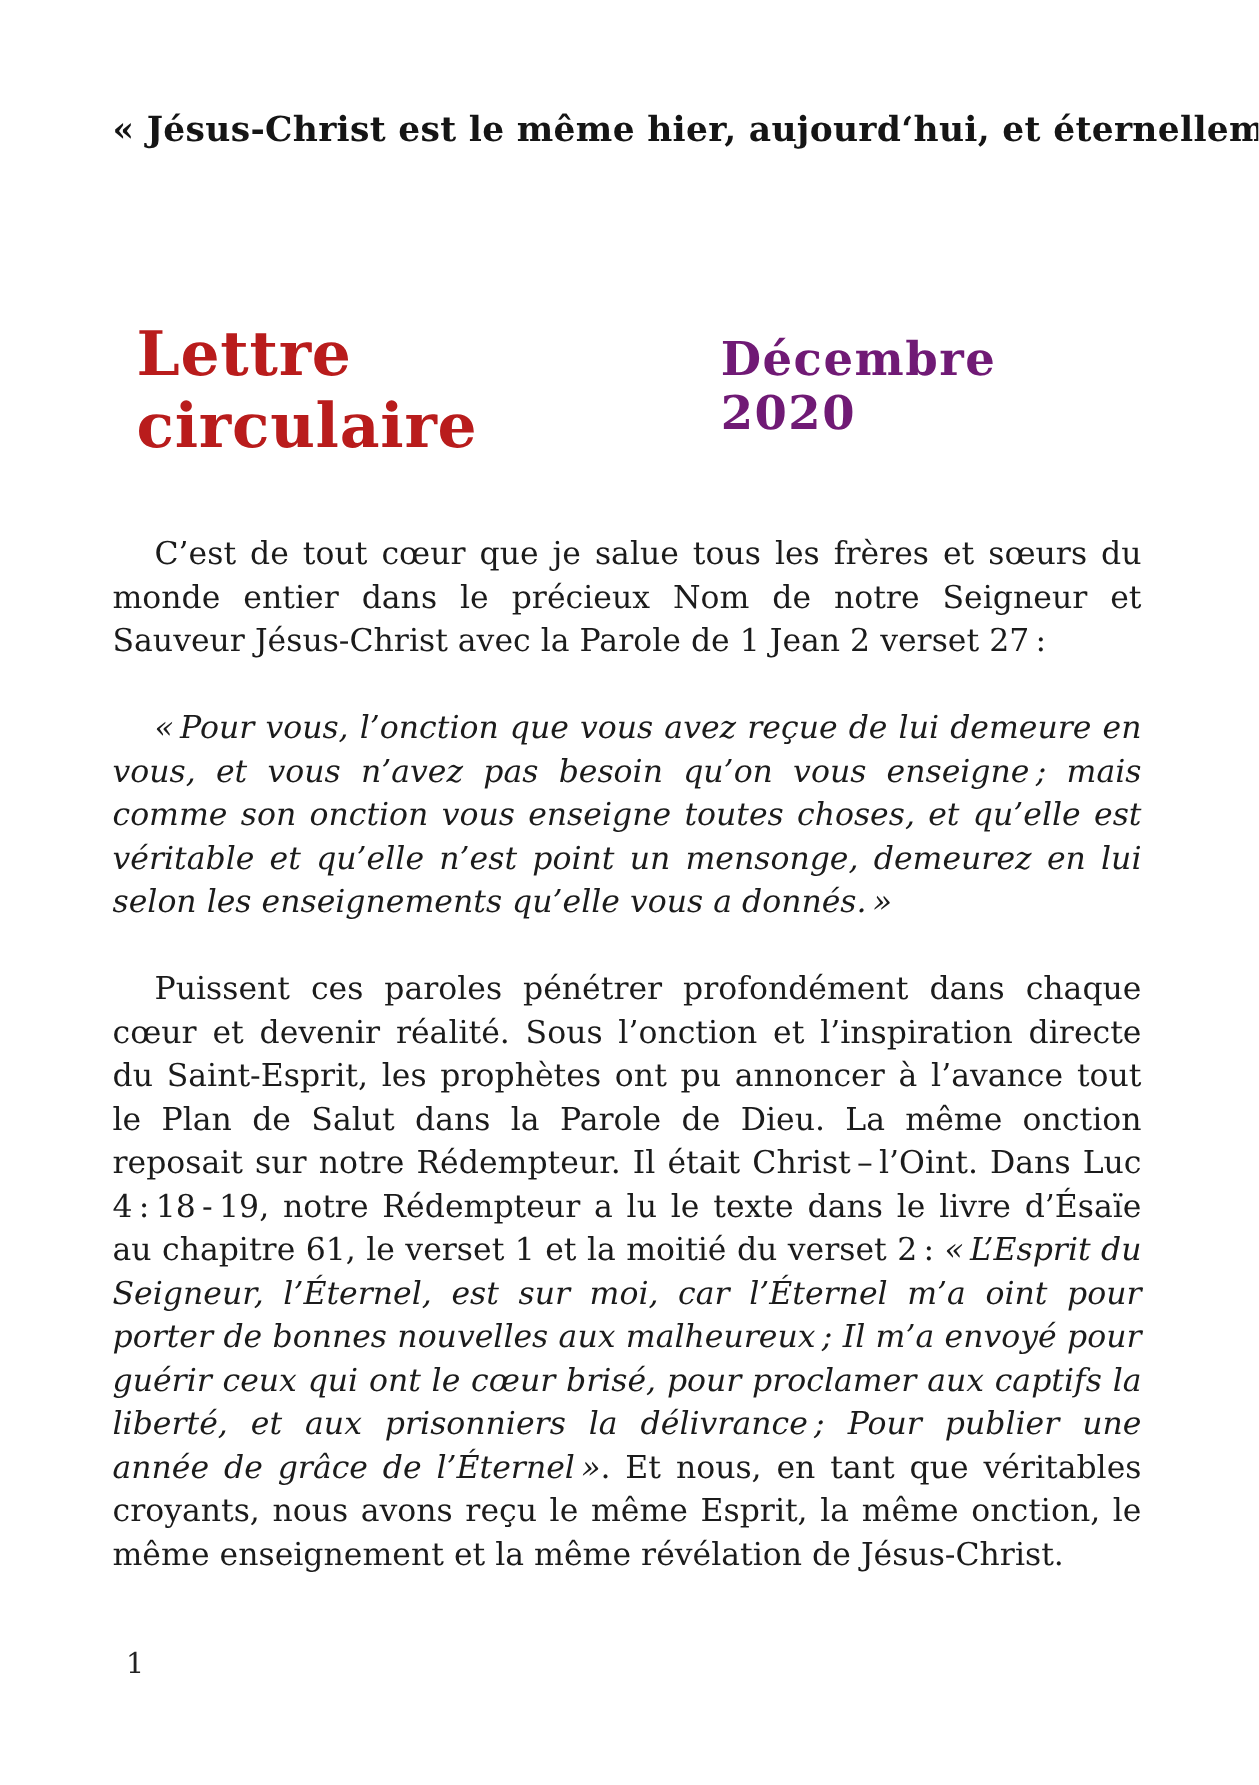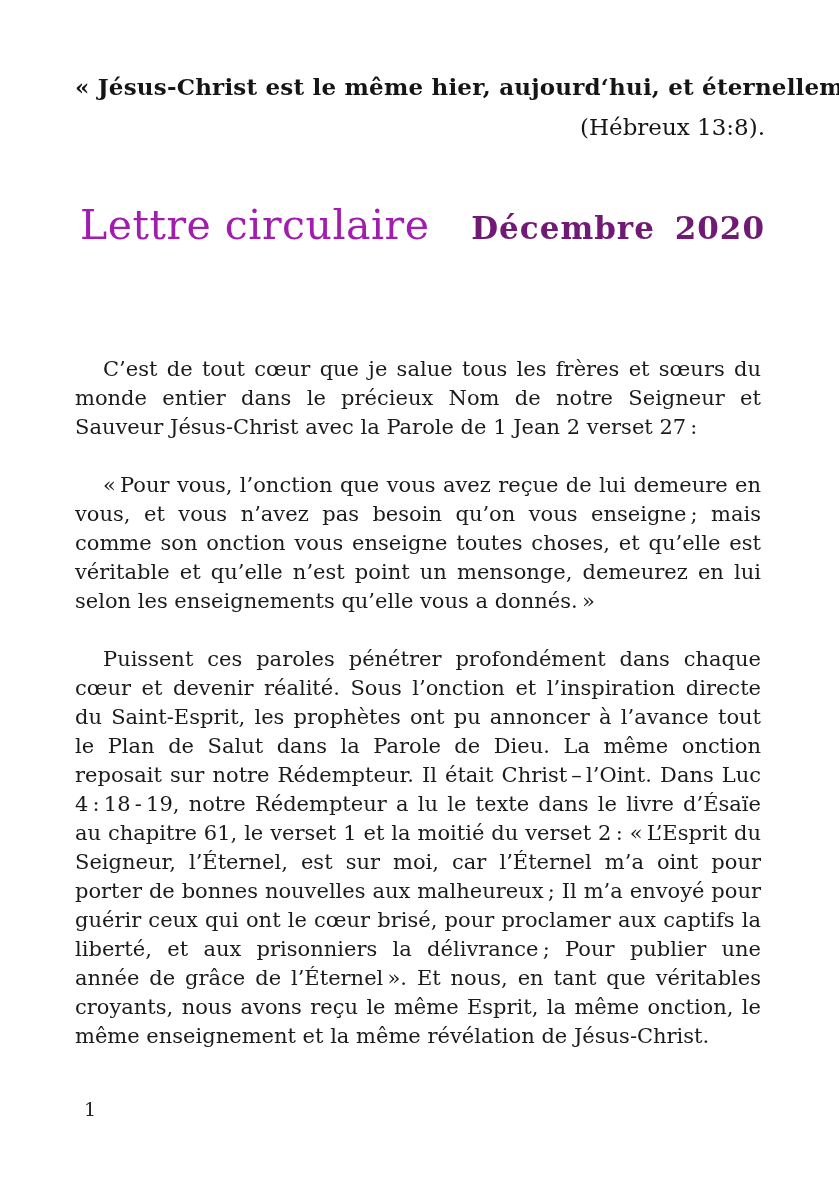--- a/index.html
+++ b/index.html
@@ -43,25 +43,25 @@
   .title-row {
     position: absolute;
     top: 196px;
     left: 75px;
     right: 74px;
     display: flex;
     justify-content: space-between;
     align-items: baseline;
   }
   .doc-title {
-    margin: 5px;
+    margin: 16px;
     font-size: 41px;
-    font-weight: normal;
+    font-weight: bold;
     letter-spacing: 0.5px;
-    color: #a21caf;
+    color: #b91c1c;
   }
   .doc-date {
     font-size: 31px;
     font-weight: bold;
     letter-spacing: 1px;
     color: #701a75;
     word-spacing: 8px;
   }
 
   
@@ -72,39 +72,38 @@
     right: 74px;
     font-size: 21px;
     line-height: 29px;
     text-align: justify;
     color: #1b1b1b;
   }
   .body-text p {
     margin: 0 4px 29px 0;
     text-indent: 28px;
   }
-  .italic { }
+  .italic { font-style: italic; }
 
   
   .page-number {
     position: absolute;
     left: 84px;
     top: 1098px;
     font-size: 19px;
     color: #222222;
   }
 </style>
 </head>
 <body>
 
 <div class="page">
 
   <div class="header-quote">
     <div class="quote-line">« Jésus-Christ est le même hier, aujourd‘hui, et éternellement »</div>
-    <div class="ref-line">(Hébreux 13:8).</div>
   </div>
 
   <div class="title-row">
     <h1 class="doc-title">Lettre circulaire</h1>
     <span class="doc-date">Décembre 2020</span>
   </div>
 
   <div class="body-text">
     <p>C’est de tout cœur que je salue tous les frères et sœurs du monde entier dans le précieux Nom de notre Seigneur et Sauveur Jésus-Christ avec la Parole de 1 Jean 2 verset 27 :</p>
 

